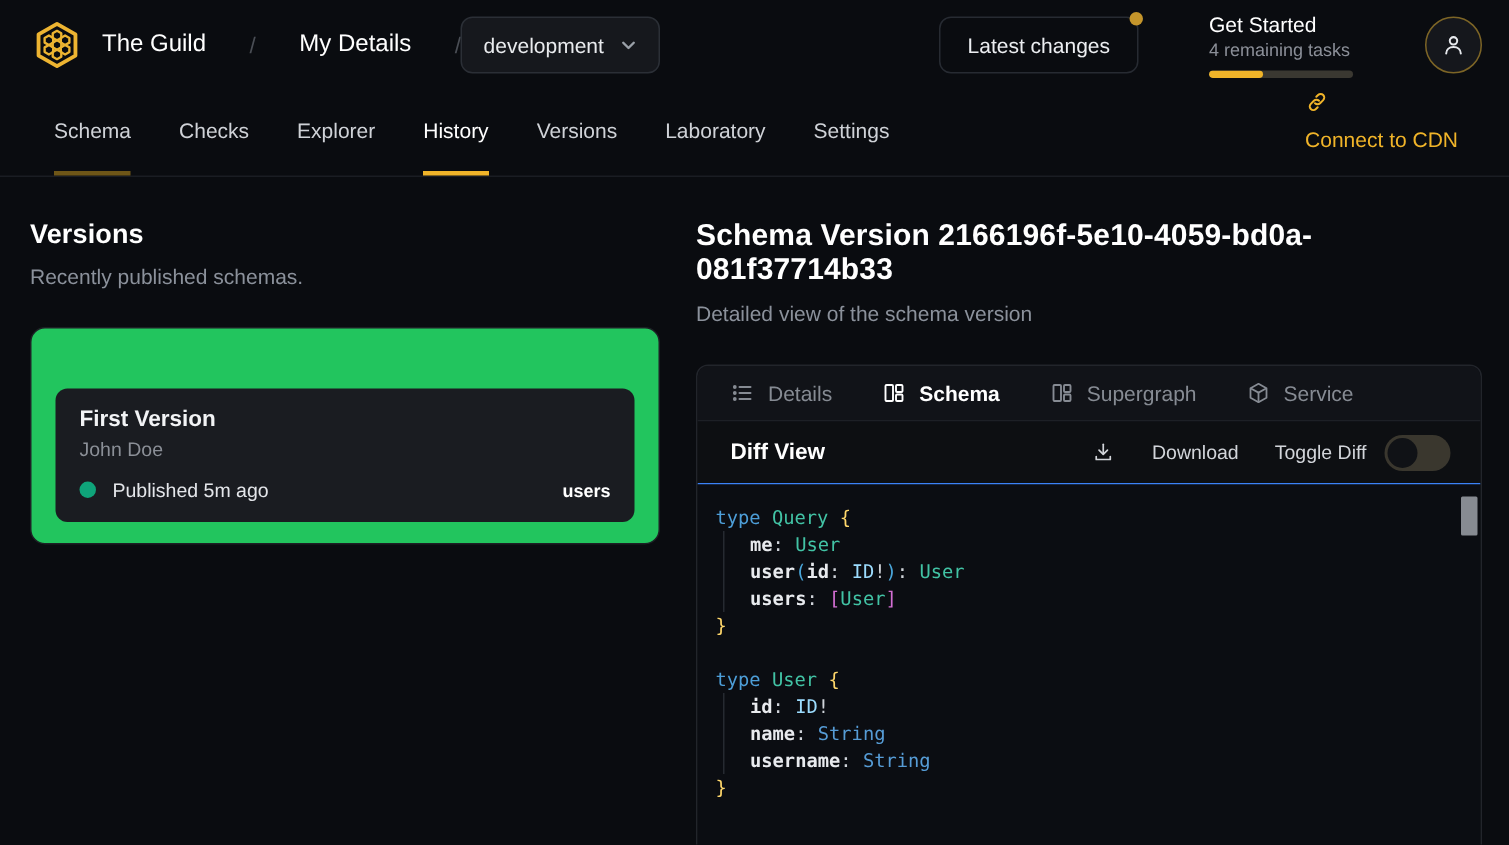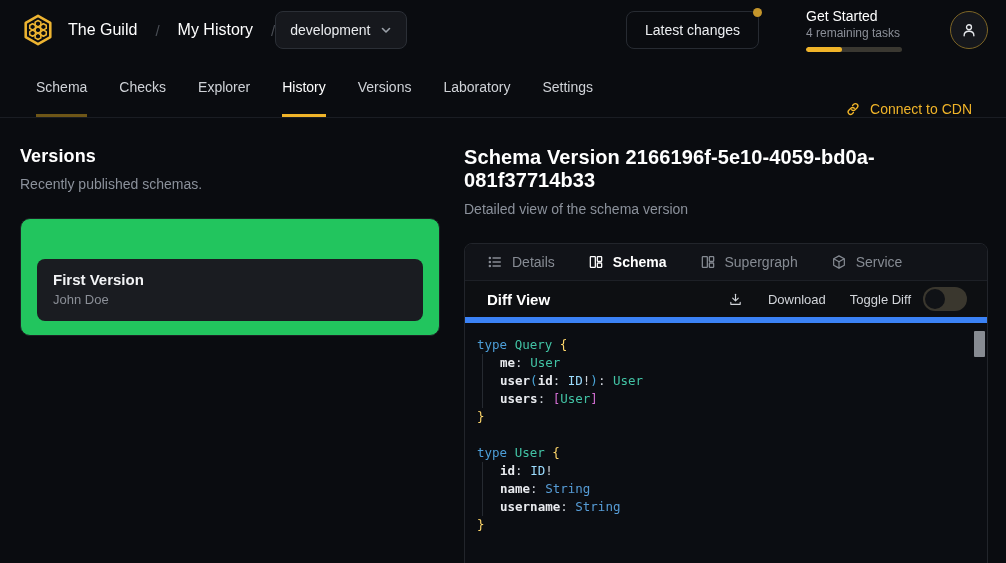--- a/index.html
+++ b/index.html
@@ -8,21 +8,21 @@
     background:#0a0c10;
     color:#fff;
     font-family:"Liberation Sans", sans-serif;
     -webkit-font-smoothing:antialiased;
   }
   svg { display:block; }
 
   
   .header { height:60px; display:flex; align-items:center; padding:0 18px; }
   .logo { width:40px; height:40px; display:flex; align-items:center; justify-content:center; cursor:pointer; }
-  .breadcrumb { display:flex; align-items:center; gap:18px; margin-left:10px; font-size:16px; }
+  .breadcrumb { display:flex; align-items:center; gap:29px; margin-left:10px; font-size:16px; }
   .crumb { color:#ffffff; cursor:pointer; }
   .crumb-sep { color:#4a4e55; font-size:15px; }
   .target-dd {
     margin-left:0; height:38px; padding:0 14px; display:flex; align-items:center; gap:10px;
     background:#16181d; border:1px solid #2b2f36; border-radius:8px;
     font-size:14px; color:#e9ebee; cursor:pointer;
   }
   .target-dd .chev { color:#9aa0a8; }
   .hspacer { flex:1; }
   .latest-wrap { position:relative; }
@@ -44,21 +44,21 @@
   }
 
   
   .nav { height:58px; display:flex; align-items:stretch; padding:0 18px 0 36px; border-bottom:1px solid #1a1d23; }
   .nav-tab {
     display:flex; align-items:center; margin-right:32px; font-size:14px; color:#cfd2d7;
     border-bottom:3px solid transparent; cursor:pointer;
   }
   .nav-tab.dim-underline { border-bottom-color:#6e5617; }
   .nav-tab.active { color:#ffffff; border-bottom-color:#f0b429; }
-  .cdn-link { margin-left:auto; margin-right:16px; display:flex; align-items:flex-end; gap:9px; color:#f0b429; font-size:14px; cursor:pointer; }
+  .cdn-link { margin-left:auto; margin-right:16px; display:flex; align-items:flex-start; gap:9px; color:#f0b429; font-size:14px; cursor:pointer;flex-direction:column; }
 
   
   .main { display:flex; padding:28px 18px 0 20px; }
   .panel-title { font-size:18px; font-weight:700; color:#fff; letter-spacing:.1px; }
   .panel-sub { font-size:14px; color:#8b919b; margin-top:9px; }
 
   .left-col { width:420px; margin-right:24px; flex:none; }
   .versions-card {
     margin-top:26px; background:#22c55e; border:1px solid #1d2025; border-radius:10px;
     padding:40px 16px 14px 16px;
@@ -69,21 +69,21 @@
   .vi-status-row { display:flex; align-items:center; margin-top:12px; }
   .vi-dot { width:11px; height:11px; border-radius:50%; background:#0fa47a; margin-right:11px; flex:none; }
   .vi-status { font-size:13px; color:#e4e6ea; }
   .vi-service { margin-left:auto; font-size:12px; font-weight:700; color:#ffffff; }
 
   .right-col { width:524px; flex:none; }
   .detail-card { margin-top:26px; border:1px solid #22252b; border-radius:8px 8px 0 0; overflow:hidden; height:385px; display:flex; flex-direction:column; }
   .detail-tabs { height:37px; flex:none; display:flex; align-items:center; gap:33px; padding:0 22px; background:#111318; border-bottom:1px solid #1d2026; }
   .dtab { display:flex; align-items:center; gap:9px; font-size:14px; color:#868b93; cursor:pointer; }
   .dtab.active { color:#ffffff; font-weight:600; }
-  .diff-row { height:42px; flex:none; display:flex; align-items:center; padding:0 20px 0 22px; background:#0d0f12; border-bottom:6px solid #3b82f6; }
+  .diff-row { height:42px; flex:none; display:flex; align-items:center; padding:0 20px 0 22px; background:#0d0f12; border-bottom:1px solid #3b82f6; }
   .diff-title { font-size:15px; font-weight:700; color:#fff; }
   .diff-actions { margin-left:auto; display:flex; align-items:center; gap:24px; }
   .download-btn { display:flex; align-items:center; gap:25px; font-size:13px; color:#d2d5da; cursor:pointer; background:none; border:none; font-family:inherit; }
   .toggle-group { display:flex; align-items:center; gap:12px; }
   .toggle-label { font-size:13px; color:#d2d5da; }
   .switch { width:44px; height:24px; border-radius:12px; background:#3a372e; position:relative; cursor:pointer; flex:none; }
   .switch .knob { position:absolute; top:2px; width:20px; height:20px; border-radius:50%; background:#101216; transition:left .15s; }
   .switch.off .knob { left:2px; }
 
   .code-area { position:relative; flex:1; background:#0b0d12; padding:13px 14px 0 12px; overflow:hidden; }
@@ -117,21 +117,21 @@
           <path d="M8.4 12 l1.9 1.05 v2.1 l-1.9 1.05 -1.9 -1.05 v-2.1 Z"></path>
           <path d="M8.4 7.8 l1.9 1.05 v2.1 l-1.9 1.05 -1.9 -1.05 v-2.1 Z"></path>
         </g>
       </svg>
     </span>
   </div>
 
   <div class="breadcrumb">
     <span class="crumb">The Guild</span>
     <span class="crumb-sep">/</span>
-    <span class="crumb">My History</span>
+    <span class="crumb">My Details</span>
     <span class="crumb-sep">/</span>
   </div>
 
   <div class="target-dd">
     <span>development</span>
     <span class="chev">
       <svg width="12" height="12" viewBox="0 0 12 12" fill="none" stroke="currentColor" stroke-width="1.6" stroke-linecap="round" stroke-linejoin="round">
           <path d="M2.5 4.5 L6 8 L9.5 4.5"></path>
         </svg>
     </span>
@@ -185,20 +185,25 @@
 <div class="main">
 
   <div class="left-col">
     <h2 class="panel-title">Versions</h2>
     <p class="panel-sub">Recently published schemas.</p>
 
     <div class="versions-card">
       <div class="version-item">
         <div class="vi-name">First Version</div>
         <div class="vi-author">John Doe</div>
+        <div class="vi-status-row">
+          <span class="vi-dot" style="background: rgb(15, 164, 122);"></span>
+          <span class="vi-status">Published 5m ago</span>
+          <span class="vi-service">users</span>
+        </div>
       </div>
     </div>
   </div>
 
   <div class="right-col">
     <h2 class="panel-title" style="font-size:20px;">Schema Version 2166196f-5e10-4059-bd0a-081f37714b33</h2>
     <p class="panel-sub">Detailed view of the schema version</p>
 
     <div class="detail-card">
 

